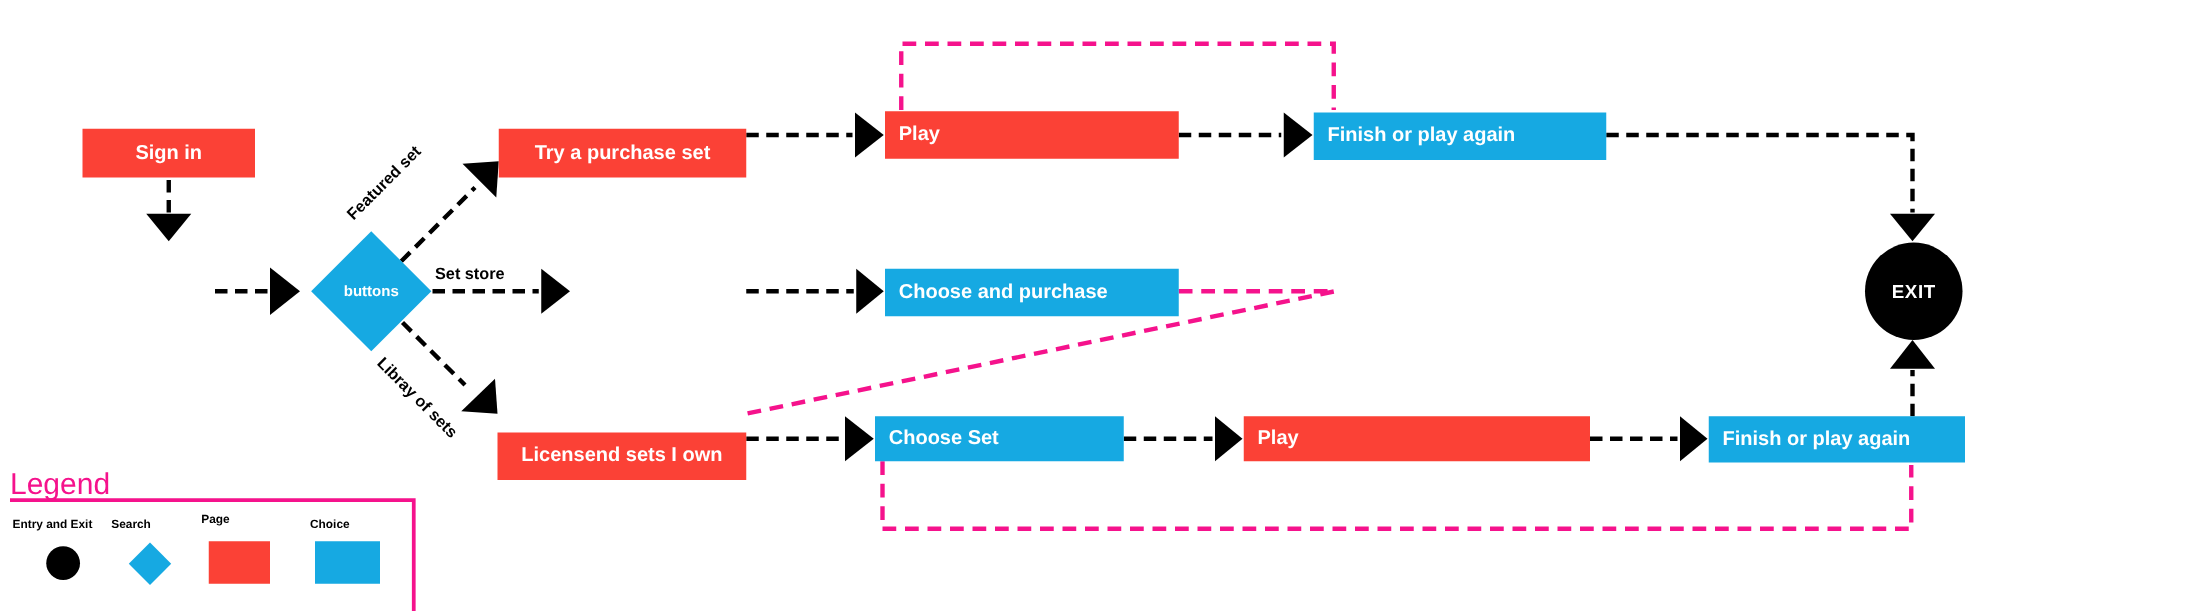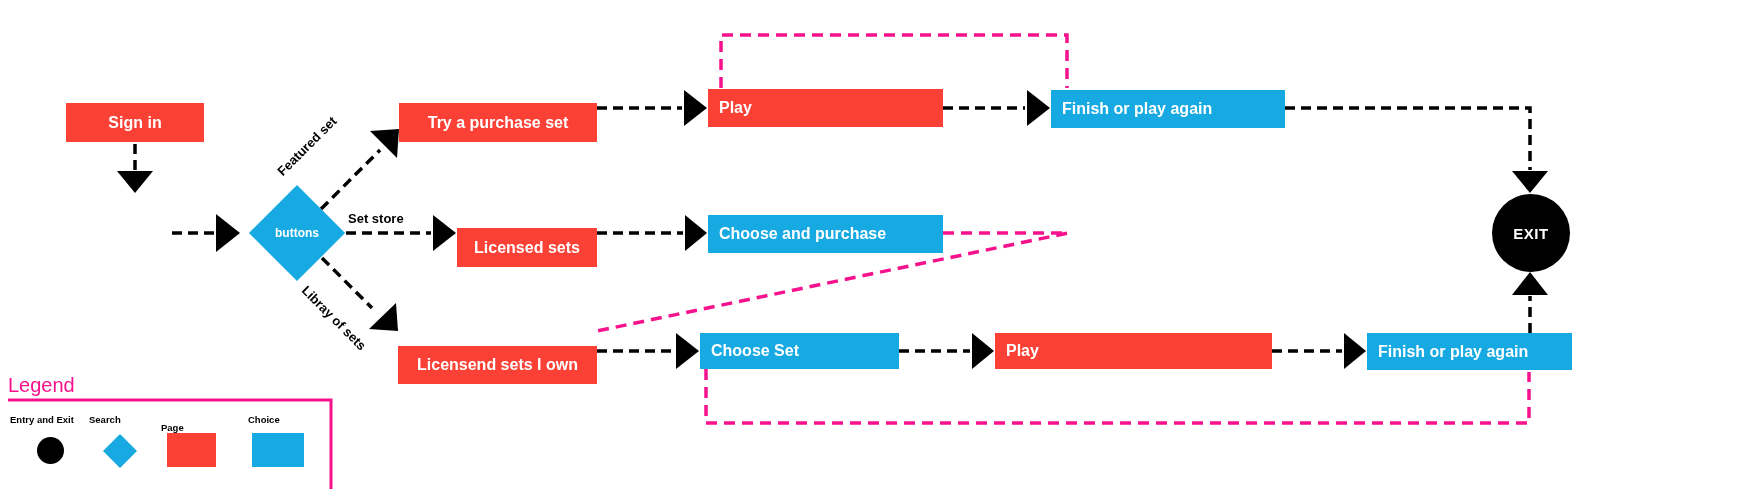--- a/index.html
+++ b/index.html
@@ -34,21 +34,21 @@
   .diamond{position:absolute;background:var(--choice-blue);transform:rotate(45deg);}
   .diamond-label{
     position:absolute;color:#fff;font-weight:700;font-size:12px;
     transform:translate(-50%,-50%);white-space:nowrap;
   }
   .edge-label{
     position:absolute;color:#000;font-weight:700;font-size:13px;white-space:nowrap;
   }
   .edge-label.rot{transform:translate(-50%,-50%) rotate(-45deg);}
   .edge-label.rot2{transform:translate(-50%,-50%) rotate(45deg);}
-  .legend-title{position:absolute;color:var(--flow-pink);font-size:20px;font-weight:400;}
+  .legend-title{position:absolute;color:var(--flow-pink);font-size:24px;font-weight:400;}
   .legend-label{
     position:absolute;color:#000;font-size:9.5px;font-weight:600;
     text-align:left;white-space:nowrap;
   }
   .legend-shape{position:absolute;}
   .lg-circle{border-radius:50%;background:var(--entry-black);}
   .lg-diamond{background:var(--choice-blue);transform:rotate(45deg);}
   .lg-red{background:var(--page-red);}
   .lg-blue{background:var(--choice-blue);}
 </style>
@@ -99,21 +99,20 @@
 
   <div class="diamond" style="left:263px;top:199px;width:68px;height:68px"></div>
   <div class="diamond-label" style="left:297px;top:233px">buttons</div>
 
   <div class="node red center" style="left:399px;top:89px;width:198px;height:39px">Try a purchase set</div>
 
   <div class="node red leftpad" style="left:708px;top:89px;width:235px;height:38px">Play</div>
 
   <div class="node blue leftpad" style="left:1051px;top:90px;width:234px;height:38px">Finish or play again</div>
 
-  <div class="node red center" style="left:457px;top:214px;width:140px;height:39px">Licensed sets</div>
 
   <div class="node blue leftpad" style="left:708px;top:215px;width:235px;height:38px">Choose and purchase</div>
 
   <div class="node red center" style="left:398px;top:332px;width:199px;height:38px">Licensend sets I own</div>
 
   <div class="node blue leftpad" style="left:700px;top:333px;width:199px;height:36px">Choose Set</div>
 
   <div class="node red leftpad" style="left:995px;top:333px;width:277px;height:36px">Play</div>
 
   <div class="node blue leftpad" style="left:1367px;top:333px;width:205px;height:37px">Finish or play again</div>
@@ -121,21 +120,21 @@
   <div class="circle" style="left:1492px;top:194px;width:78px;height:78px">EXIT</div>
 
   <div class="edge-label rot" style="left:307px;top:146px">Featured set</div>
   <div class="edge-label" style="left:348px;top:211px">Set store</div>
   <div class="edge-label rot2" style="left:334px;top:318px">Libray of sets</div>
 
   <div class="legend-title" style="left:8px;top:374px">Legend</div>
 
   <div class="legend-label" style="left:10px;top:414px;width:80px">Entry and Exit</div>
   <div class="legend-label" style="left:89px;top:414px;width:60px">Search</div>
-  <div class="legend-label" style="left:161px;top:422px;width:60px">Page</div>
+  <div class="legend-label" style="left:161px;top:410px;width:60px">Page</div>
   <div class="legend-label" style="left:248px;top:414px;width:60px">Choice</div>
 
   <div class="legend-shape lg-circle" style="left:37px;top:437px;width:27px;height:27px"></div>
   <div class="legend-shape lg-diamond" style="left:108px;top:439px;width:24px;height:24px"></div>
   <div class="legend-shape lg-red" style="left:167px;top:433px;width:49px;height:34px"></div>
   <div class="legend-shape lg-blue" style="left:252px;top:433px;width:52px;height:34px"></div>
 
 </div>
 
 </body></html>

